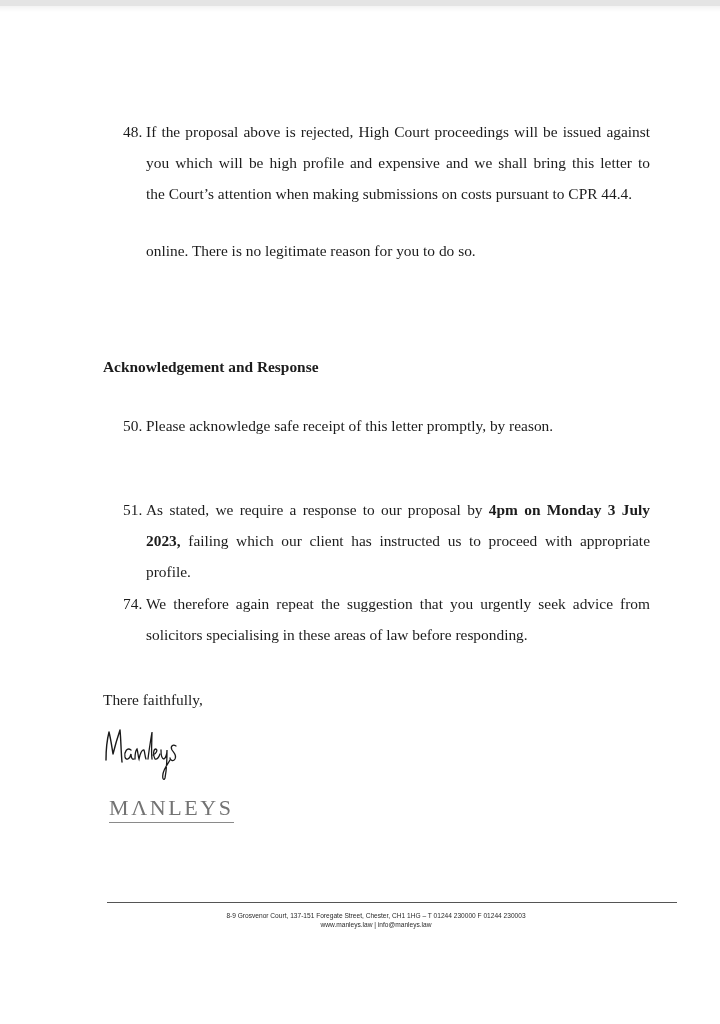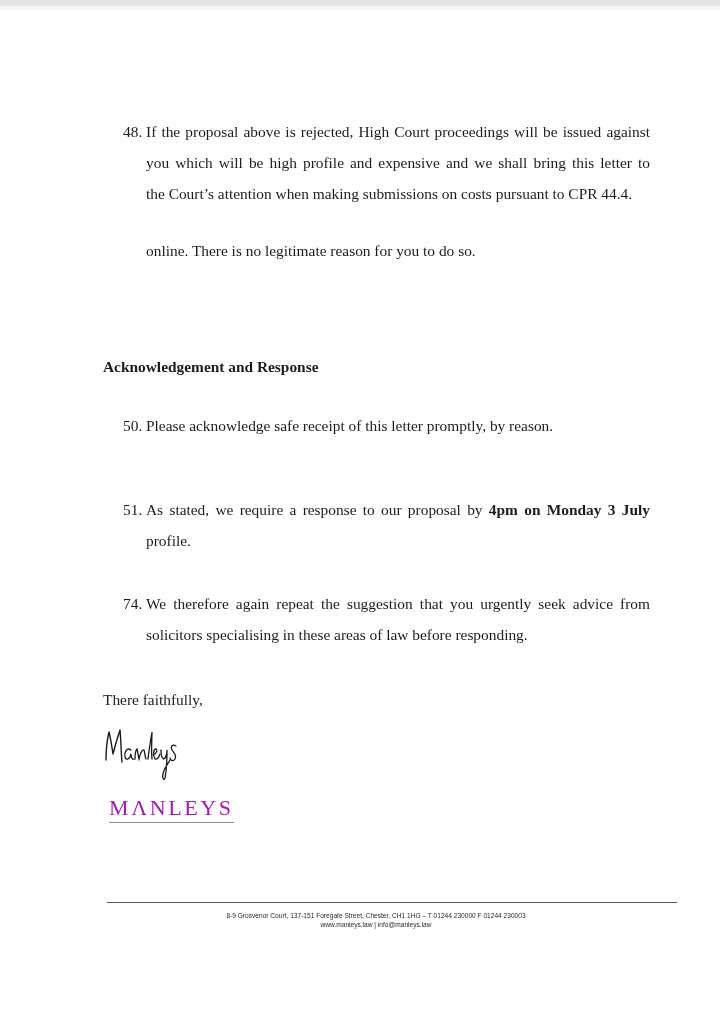--- a/index.html
+++ b/index.html
@@ -85,21 +85,21 @@
       width: 80px;
       height: 56px;
     }
     .logo {
       position: absolute;
       left: 93px;
       top: 796px;
       font-family: "Liberation Serif", "DejaVu Serif", serif;
       font-size: 22px;
       letter-spacing: 2.6px;
-      color: #a21caf;
+      color: #737373;
       line-height: 24px;
     }
     .logo-underline {
       position: absolute;
       left: 93px;
       top: 822px;
       width: 125px;
       height: 1px;
       background: #8a8a8a;
     }
@@ -152,20 +152,21 @@
   </div>
 
   <div class="heading">Acknowledgement and Response</div>
 
   <div class="para" style="top:410px;">
     <span class="line first last"><span class="num">50.</span><span>Please acknowledge safe receipt of this letter promptly, by reason.</span></span>
   </div>
 
   <div class="para" style="top:469px;margin-top:25px;">
     <span class="line first"><span class="num">51.</span><span>As stated, we require a response to our proposal by</span> <b>4pm on Monday 3 July</b></span>
+    <span class="line cont"><b>2023,</b> <span>failing which our client has instructed us to proceed with appropriate</span></span>
     <span class="line cont last">profile.</span>
   </div>
 
   <div class="para" style="top:588px;">
     <span class="line first"><span class="num">74.</span><span>We therefore again repeat the suggestion that you urgently seek advice from</span></span>
     <span class="line cont last">solicitors specialising in these areas of law before responding.</span>
   </div>
 
   <div class="closing">There faithfully,</div>
 

